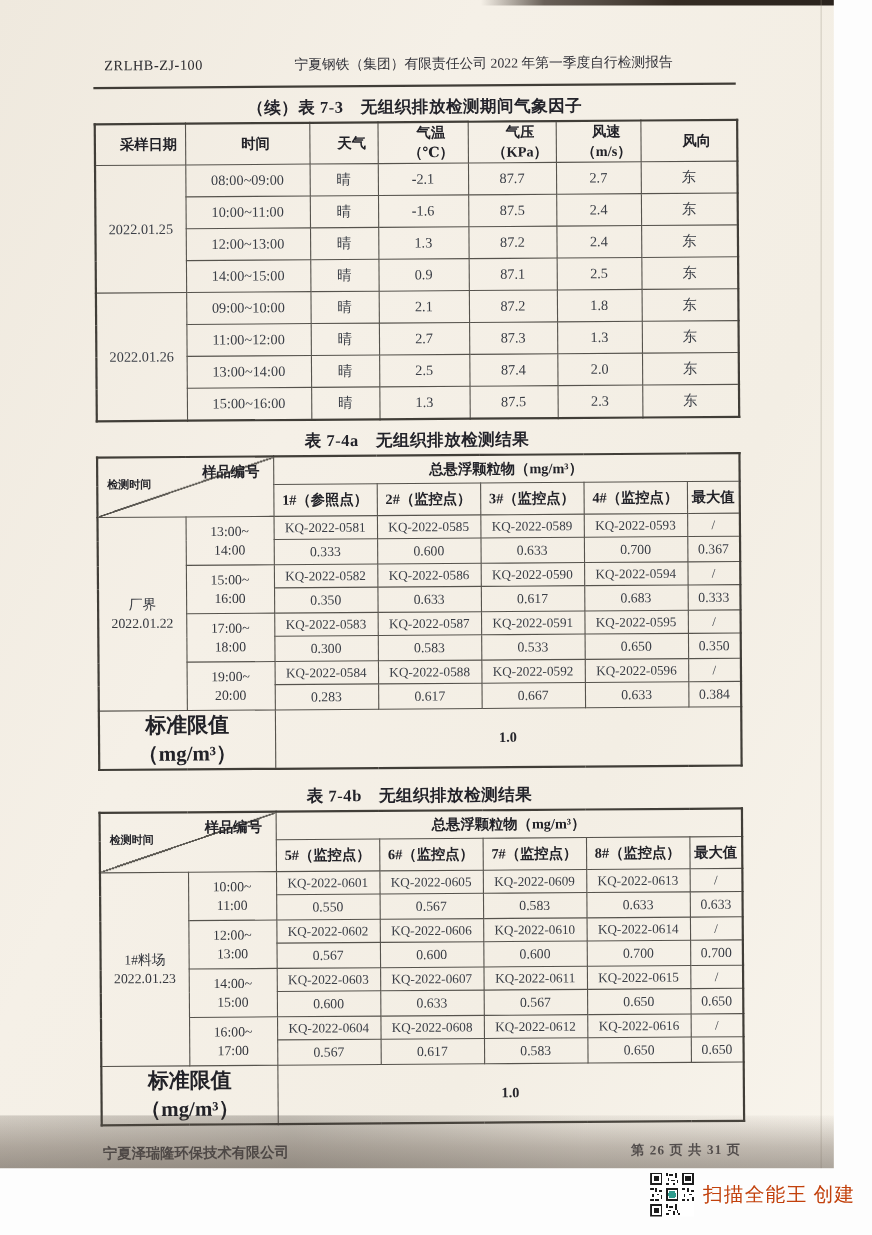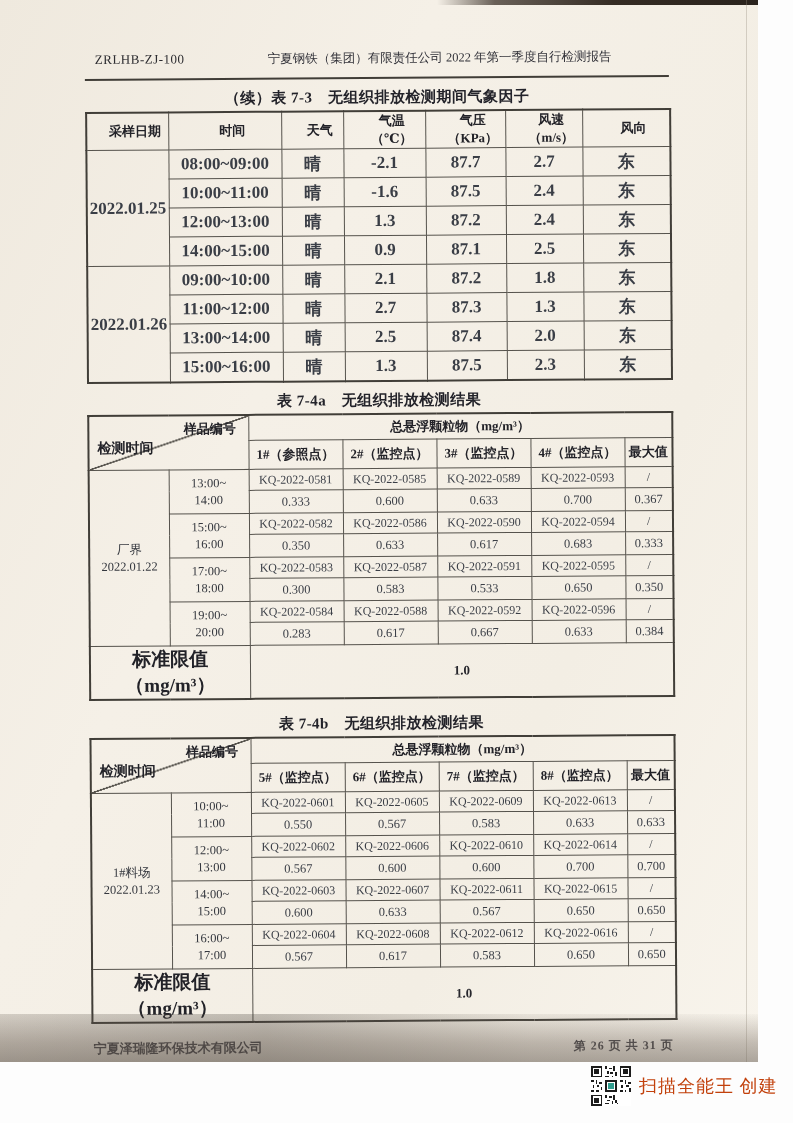--- a/index.html
+++ b/index.html
@@ -45,39 +45,39 @@
   table.t{
     border-collapse:collapse;table-layout:fixed;width:584px;
     border:2px solid #413e38;
   }
   .t th,.t td{
     border:1px solid #56534d;text-align:center;vertical-align:middle;
     padding:0 1px;overflow:hidden;
   }
   .t th{font-size:13px;font-weight:bold;color:#222228;}
   .t73 th{height:30px;padding-left:16px;}
-  .t73 td{height:28px;font-size:17px;color:#3a3e46;font-weight:bold;}
+  .t73 td{height:28px;font-size:13px;color:#3a3e46;}
   .t73 tr.grp td{border-top:1.5px solid #45423c;}
   .t74 tr.h1 th{height:24px;}
   .t74 tr.h2 th{height:28px;}
   .t74 td{font-size:12px;color:#3a3e46;}
   .t74 tr.cr td{height:20px;}
   .t74 tr.vr td{height:22px;font-size:12.5px;text-align:center;}
   .t74 .loc,.t74 .time{font-size:12.5px;font-weight:normal;color:#34373e;}
   .pre{white-space:pre-line;line-height:1.35;}
   .t74 tr.limit th{height:28px;font-size:19px;}
   .t74 tr.limit td{height:28px;font-weight:bold;font-size:13px;color:#26262c;}
   th.diag{
     position:relative;padding:4px;
     background-image:linear-gradient(to bottom right,
       rgba(0,0,0,0) calc(50% - .8px),#56534d calc(50% - .8px),
       #56534d calc(50% + .8px),rgba(0,0,0,0) calc(50% + .8px));
   }
   .diag-top{position:absolute;top:4px;right:12px;font-size:13px;}
-  .diag-bottom{position:absolute;bottom:12px;left:8px;font-size:14px;}
+  .diag-bottom{position:absolute;bottom:22px;left:8px;font-size:10px;}
   .doc-footer{
     display:flex;justify-content:space-between;align-items:center;
     margin-top:16px;padding:0 2px;
   }
   .footer-company{font-size:13px;font-weight:bold;color:#33333a;}
   .footer-page{font-size:12px;font-weight:bold;color:#3a3a40;letter-spacing:1px;}
   .watermark{
     position:absolute;left:591px;top:1066px;
     display:flex;align-items:center;gap:8px;
   }

